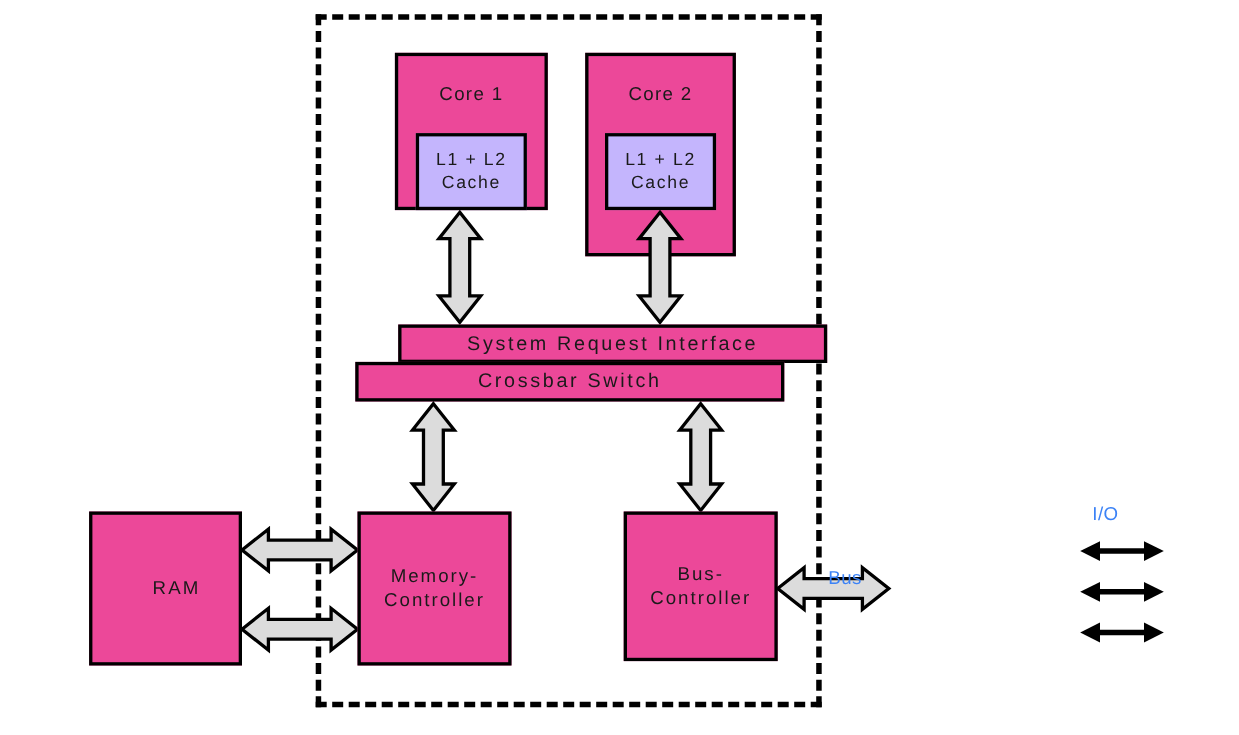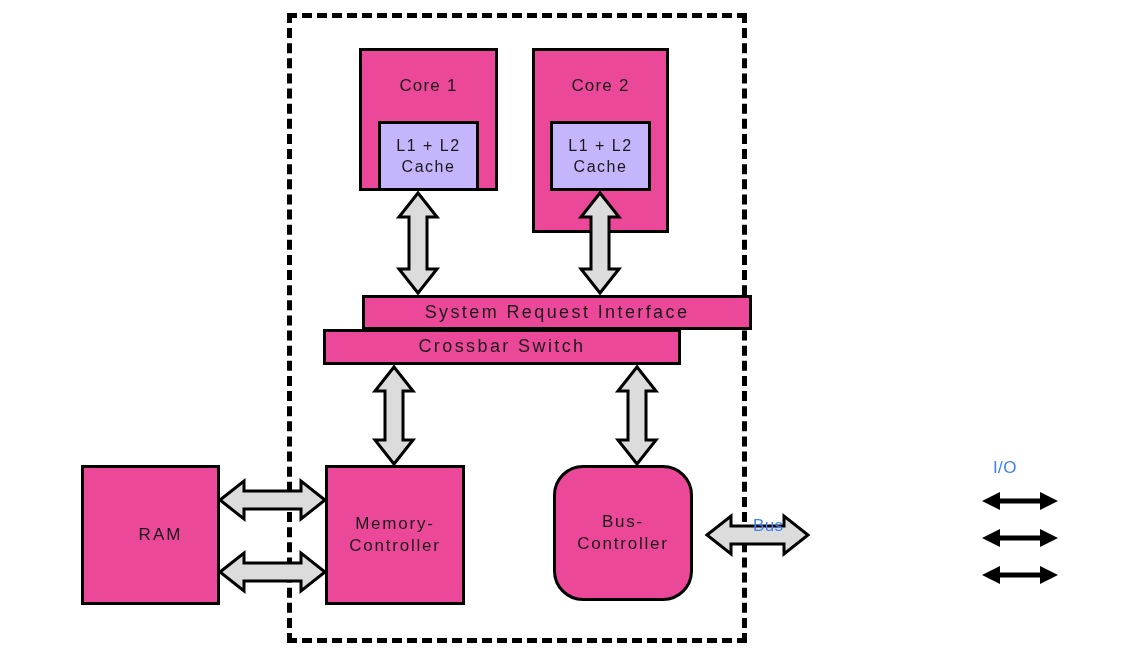--- a/index.html
+++ b/index.html
@@ -63,24 +63,24 @@
   .thin-head {
     fill: #000000;
   }
 
   
   #core1 { left: 359px;  top: 48px;  width: 139px; height: 143px; font-size: 17px; letter-spacing: 1.2px; align-items: flex-start; padding-top: 24px; }
   #core2 { left: 532px;  top: 48px;  width: 137px; height: 185px; font-size: 17px; letter-spacing: 1.2px; align-items: flex-start; padding-top: 24px; }
   #cache1 { left: 378px; top: 121px; width: 101px; height: 70px; font-size: 16px; letter-spacing: 1.5px; }
   #cache2 { left: 550px; top: 121px; width: 101px; height: 70px; font-size: 16px; letter-spacing: 1.5px; }
   #sri    { left: 323px; top: 295px; width: 390px; height: 35px; font-size: 18px; letter-spacing: 2.4px; margin-left: 39px; }
-  #xbar   { left: 323px; top: 329px; width: 358px; height: 36px; font-size: 18px; letter-spacing: 2.4px; }
+  #xbar   { left: 323px; top: 329px; width: 390px; height: 36px; font-size: 18px; letter-spacing: 2.4px; }
   #ram    { left: 81px;  top: 465px; width: 139px; height: 140px; font-size: 17px; letter-spacing: 2.0px; padding-left: 20px; }
   #memctl { left: 325px; top: 465px; width: 140px; height: 140px; font-size: 17px; letter-spacing: 1.8px; text-align: center; }
-  #busctl { left: 553px; top: 465px; width: 140px; height: 136px; font-size: 17px; letter-spacing: 1.8px; border-radius: 30px; }
+  #busctl { left: 567px; top: 465px; width: 140px; height: 136px; font-size: 17px; letter-spacing: 1.8px; }
   #chipsatz { left: 808px; top: 465px; width: 176px; height: 140px; font-size: 17px; letter-spacing: 1.8px; }
   #frame  { left: 287px; top: 13px;  width: 460px; height: 630px; }
   #bus-label { left: 753px; top: 501px; font-size: 17px; letter-spacing: 0.4px; margin-top: 15px; }
   #io-label  { left: 993px; top: 458px; font-size: 17px; letter-spacing: 0.4px; }
 </style>
 </head>
 <body>
 
 <div id="canvas">
 

